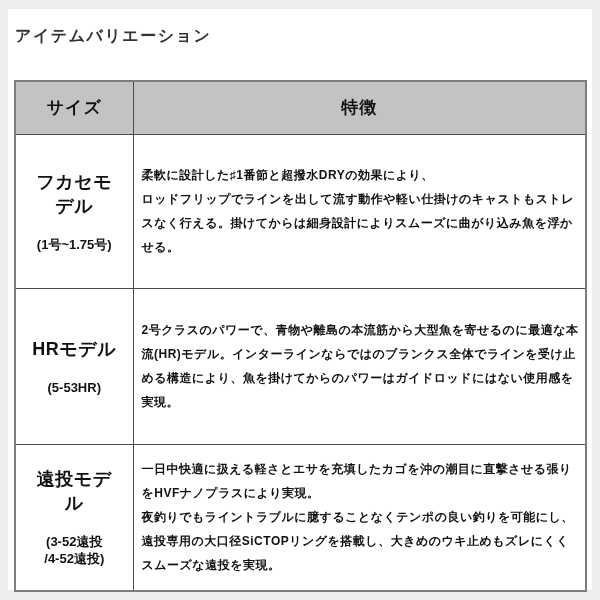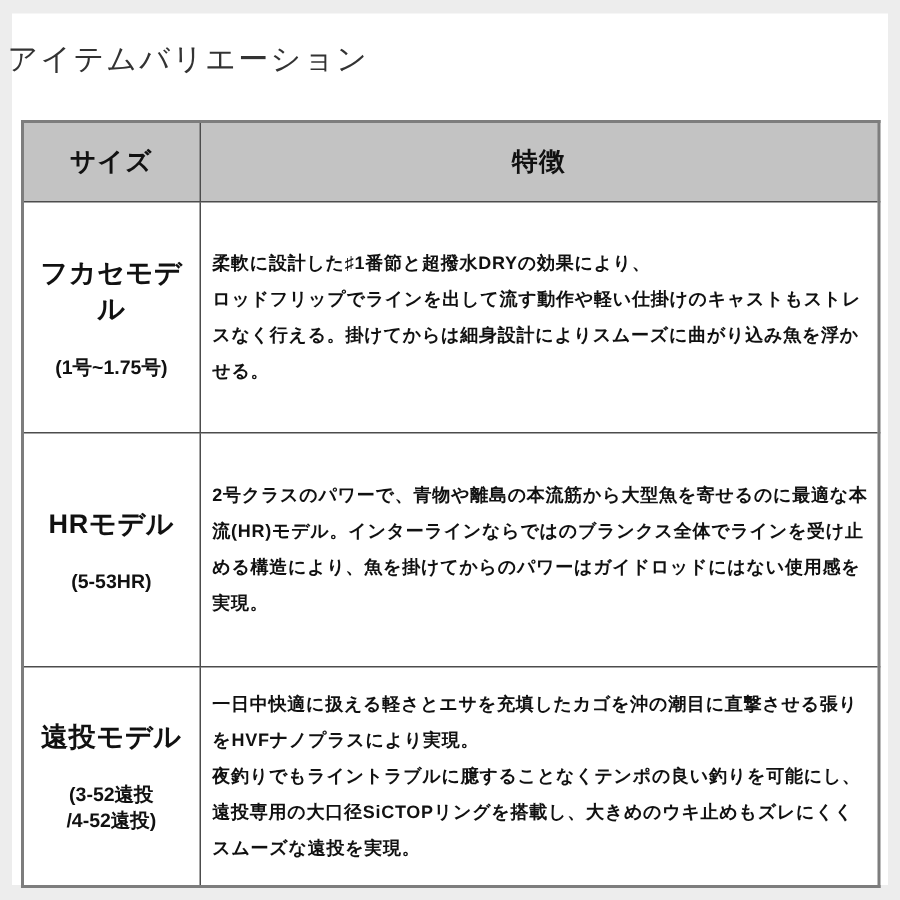--- a/index.html
+++ b/index.html
@@ -17,23 +17,23 @@
     position:relative;
     overflow:hidden;
   }
   .card{
     position:absolute;
     left:8px;top:9px;right:8px;bottom:10px;
     background:#ffffff;
   }
   .title{
     position:absolute;
-    left:5px;top:26px;
-    font-size:20px;
-    font-weight:400;
+    left:15px;top:26px;
+    font-size:16px;
+    font-weight:700;
     letter-spacing:1.5px;
     color:var(--title-color);
   }
   table.spec{
     position:absolute;
     left:14px;top:80px;
     width:571px;
     border-collapse:collapse;
     table-layout:fixed;
     border:2px solid var(--border-outer);
@@ -48,21 +48,21 @@
     background:var(--header-bg);
     font-size:17px;
     font-weight:bold;
     text-align:center;
     vertical-align:middle;
     letter-spacing:1px;
   }
   td.model-cell{
     text-align:center;
     vertical-align:middle;
-    padding:2px;
+    padding:14px;
   }
   .model-name{
     font-size:18px;
     font-weight:bold;
     letter-spacing:0.5px;
     white-space:pre-line;
   }
   .model-size{
     font-size:13px;
     font-weight:bold;

